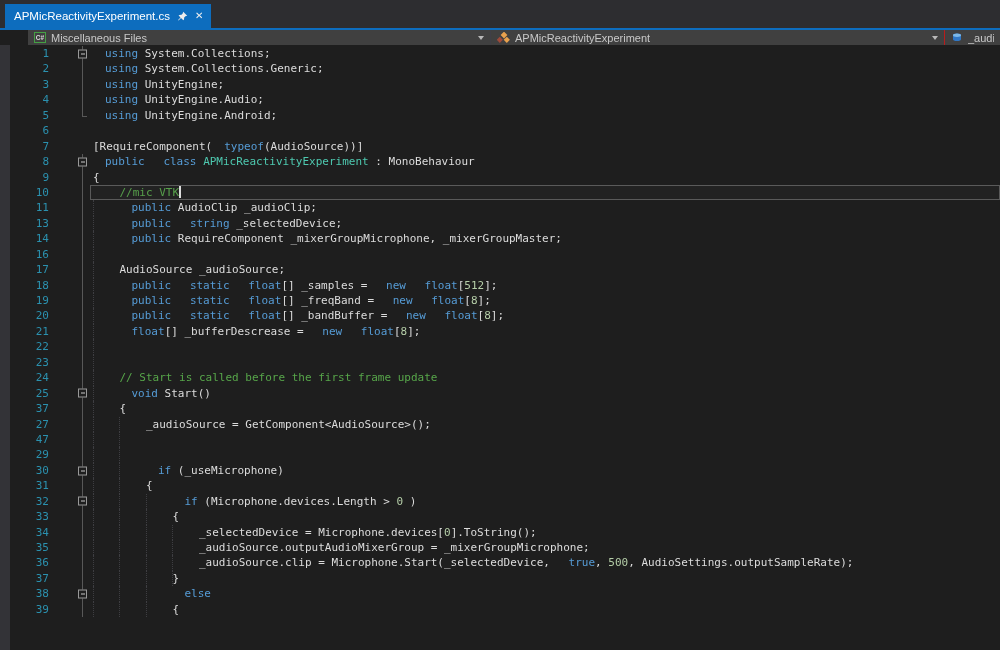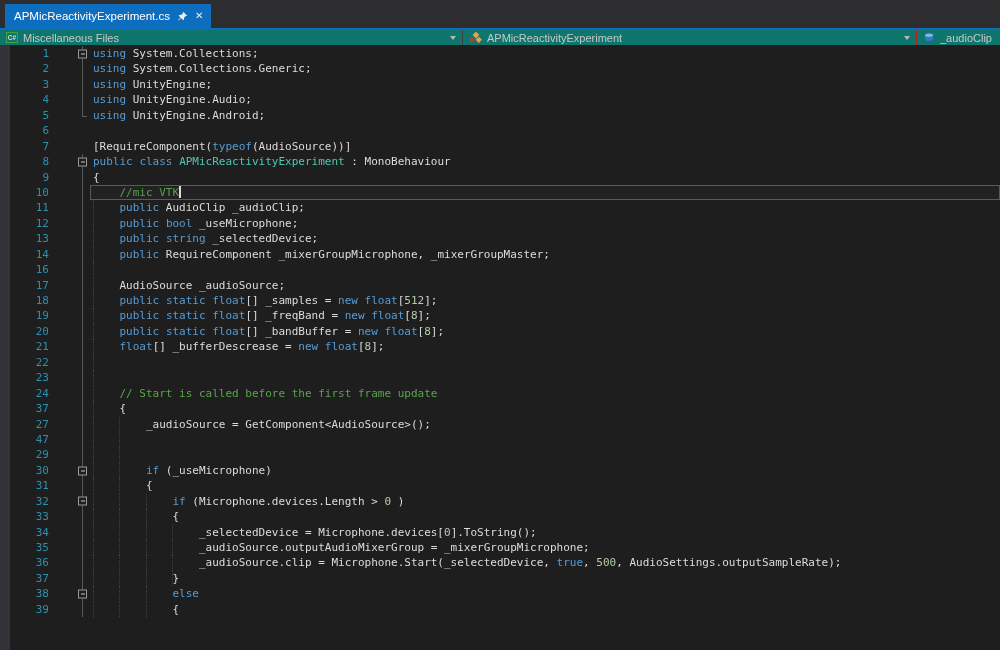--- a/index.html
+++ b/index.html
@@ -9,22 +9,22 @@
   
   .tabbar { height:28px; background:#2D2D30; display:flex; align-items:flex-end; }
   .tab { display:flex; align-items:center; gap:7px; height:24px; margin-left:5px;
          padding:0 8px 0 9px; background:#0D6DBE; color:#FFFFFF; font-size:11.5px; }
   .tab-title { white-space:nowrap; }
   .tab-pin { display:flex; align-items:center; }
   .tab-close { font-family:"DejaVu Sans", sans-serif; font-size:10px; line-height:1; color:#F0F0F0; }
   .tab-underline { height:2px; background:#0D6DBE; }
 
   
-  .navbar { height:15px; background:#0f766e; display:flex; align-items:stretch;
-            font-size:11px; color:#C8C8C8; }
+  .navbar { height:15px; background:#404040; display:flex; align-items:stretch;
+            font-size:11px; color:#C8C8C8;margin-left:28px; }
   .nav-sec { display:flex; align-items:center; gap:5px; padding:0 6px; min-width:0; }
   .nav-sec.sec-project { width:462px; }
   .nav-sec.sec-class { width:454px; border-left:1px solid #3F3F46; }
   .nav-sec.sec-member { flex:1; border-left:1px solid #b91c1c; }
   .nav-label { white-space:nowrap; overflow:hidden; }
   .chev { margin-left:auto; width:0; height:0; border-left:3.5px solid transparent;
           border-right:3.5px solid transparent; border-top:4px solid #B8B8B8; }
   .csicon { display:flex; align-items:center; justify-content:center;
             width:12px; height:11px; border:1px solid #44A044; color:#D8D8D8;
             font-size:6.5px; font-weight:bold; letter-spacing:0; flex:none; }
@@ -41,21 +41,21 @@
   .fold .bar { position:absolute; left:6px; top:0; bottom:0; width:1px; background:#585858; }
   .fold .bar.end { bottom:auto; height:62%; }
   .fold .bar.end::after { content:""; position:absolute; left:0; bottom:0; width:5px;
                           height:1px; background:#585858; }
   .fbox { position:absolute; left:2px; top:50%; transform:translateY(-50%);
           width:9px; height:9px; border:1px solid #999999; background:#1E1E1E; }
   .fbox::after { content:""; position:absolute; left:1.5px; top:3px; width:4px;
                  height:1px; background:#C8C8C8; }
   .code { flex:1; padding-left:3px; position:relative; white-space:pre; color:#DCDCDC; }
   .g { position:absolute; top:0; bottom:0; width:0; border-left:1px dotted #3E3E42; }
-  .k { color:#569CD6; }
+  .k { color:#569CD6;margin-left:12px; }
   .p { color:#DCDCDC; }
   .c { color:#57A64A; }
   .t { color:#4EC9B0; }
   .n { color:#B5CEA8; }
   .curline { position:absolute; left:90px; right:0; top:0; bottom:0;
              border:1px solid #5A5A5A; background:rgba(90,90,90,0.08); pointer-events:none; }
   .caret { display:inline-block; width:1.5px; height:12px; background:#E8E8E8;
            vertical-align:middle; margin-top:-2px; }
 </style>
 </head>
@@ -186,28 +186,20 @@
       </div>
       <div class="row">
         <div class="num">11</div>
         <div class="spacer"></div>
         <div class="fold">
           <div class="bar"></div>
         </div>
         <div class="code"><div class="g" style="left: 3px;"></div><span class="p">    </span><span class="k">public</span><span class="p"> AudioClip _audioClip;</span></div>
       </div>
       <div class="row">
-        <div class="num">12</div>
-        <div class="spacer"></div>
-        <div class="fold">
-          <div class="bar"></div>
-        </div>
-        <div class="code"><div class="g" style="left: 3px;"></div><span class="p">    </span><span class="k">public</span><span class="p"> </span><span class="k">bool</span><span class="p"> _useMicrophone;</span></div>
-      </div>
-      <div class="row">
         <div class="num">13</div>
         <div class="spacer"></div>
         <div class="fold">
           <div class="bar"></div>
         </div>
         <div class="code"><div class="g" style="left: 3px;"></div><span class="p">    </span><span class="k">public</span><span class="p"> </span><span class="k">string</span><span class="p"> _selectedDevice;</span></div>
       </div>
       <div class="row">
         <div class="num">14</div>
         <div class="spacer"></div>
@@ -280,20 +272,29 @@
         </div>
         <div class="code"><div class="g" style="left: 3px;"></div></div>
       </div>
       <div class="row">
         <div class="num">24</div>
         <div class="spacer"></div>
         <div class="fold">
           <div class="bar"></div>
         </div>
         <div class="code"><div class="g" style="left: 3px;"></div><span class="c">    // Start is called before the first frame update</span></div>
+      </div>
+      <div class="row">
+        <div class="num">25</div>
+        <div class="spacer"></div>
+        <div class="fold">
+          <div class="bar"></div>
+          <div class="fbox"></div>
+        </div>
+        <div class="code"><div class="g" style="left: 3px;"></div><span class="p">    </span><span class="k">void</span><span class="p"> Start()</span></div>
       </div>
       <div class="row">
         <div class="num">37</div>
         <div class="spacer"></div>
         <div class="fold">
           <div class="bar"></div>
         </div>
         <div class="code"><div class="g" style="left: 3px;"></div><span class="p">    {</span></div>
       </div>
       <div class="row">

